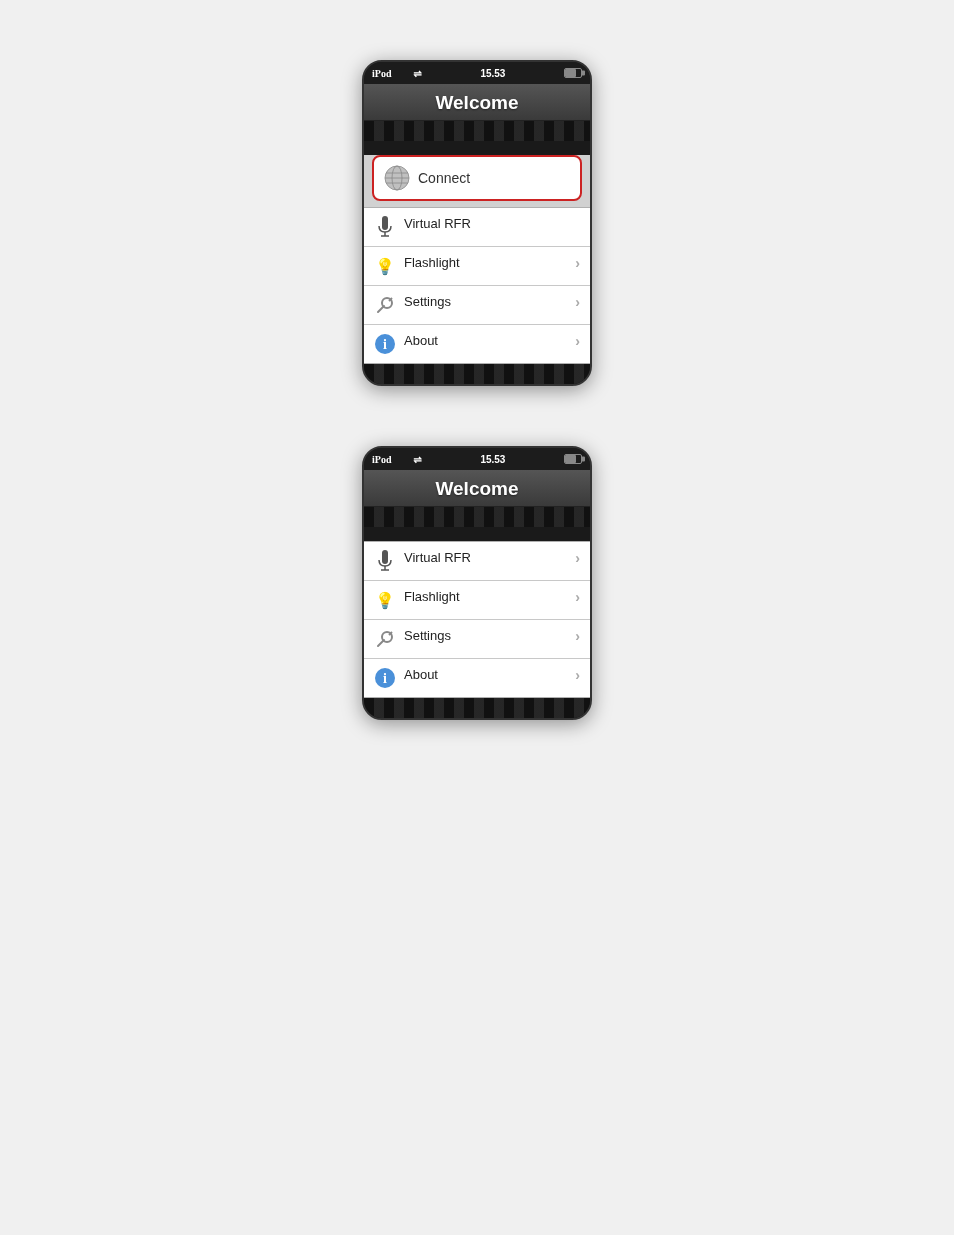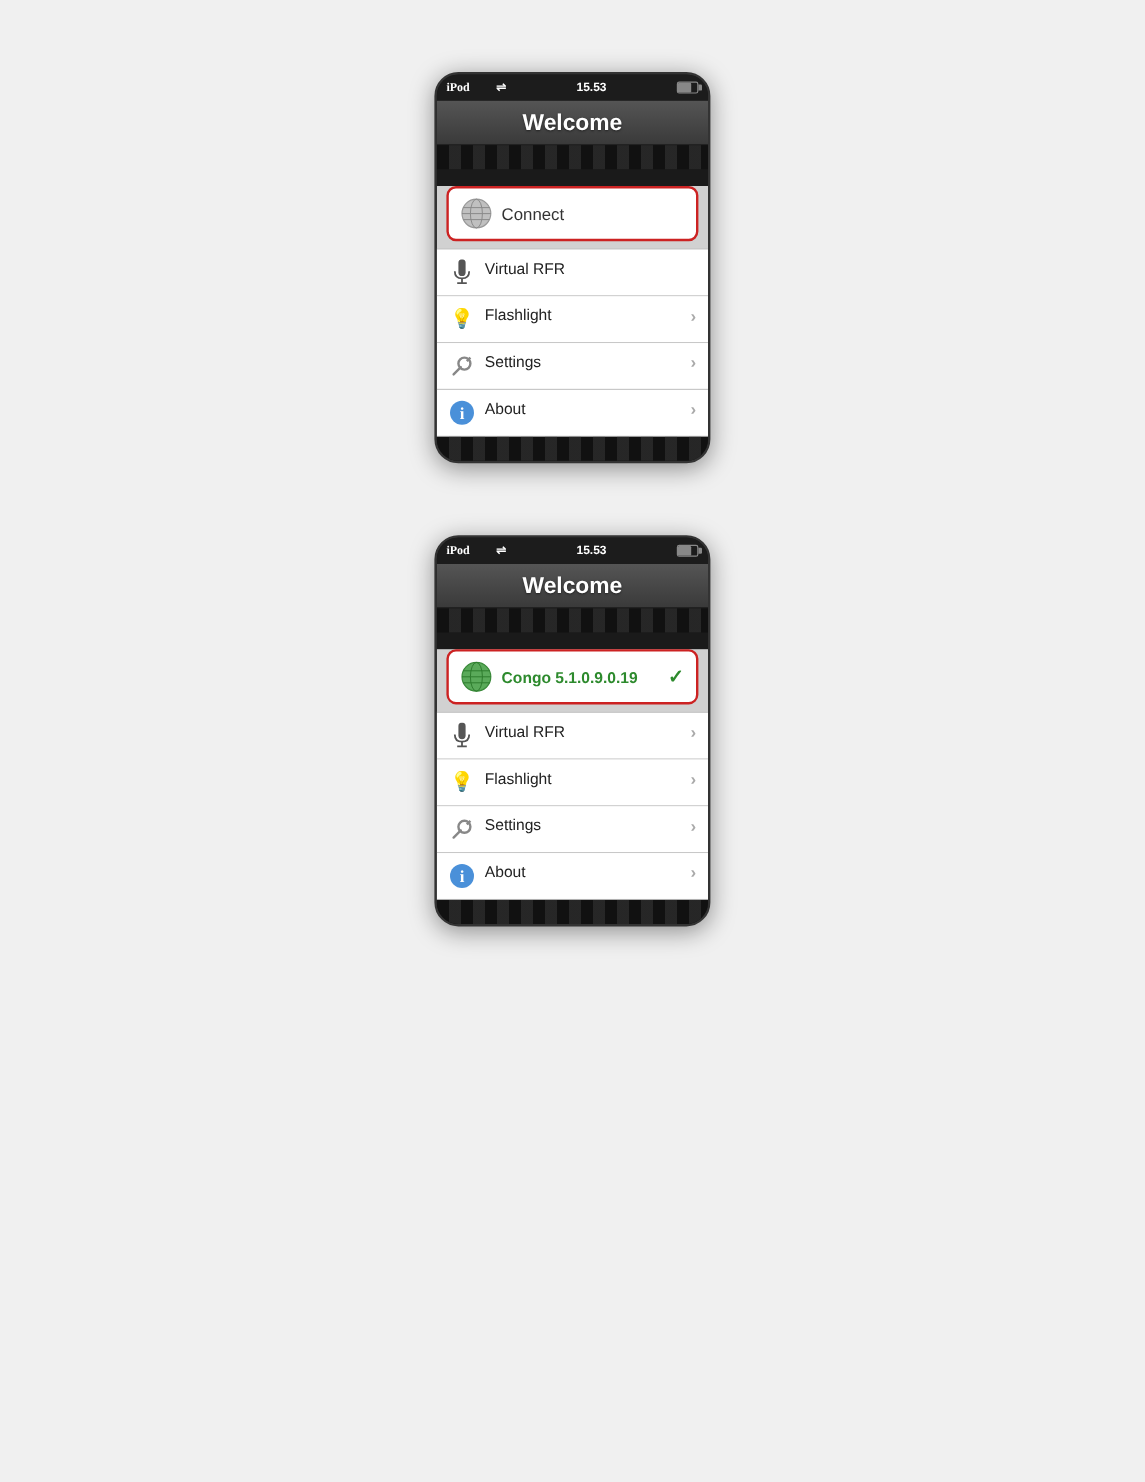--- a/index.html
+++ b/index.html
@@ -309,33 +309,20 @@
   </div>
 
   <div class="nav-bar">
     <span class="nav-title">Welcome</span>
   </div>
 
   <div class="stripe-area"></div>
 
   <div class="content">
 
-    <div class="connect-row">
-      <div class="connect-icon">
-        <svg viewBox="0 0 26 26" xmlns="http://www.w3.org/2000/svg">
-          <circle cx="13" cy="13" r="12" fill="#5aaa5a" stroke="#3a8a3a" stroke-width="1"></circle>
-          <ellipse cx="13" cy="13" rx="5" ry="12" fill="none" stroke="#2d7a2d" stroke-width="0.8"></ellipse>
-          <line x1="1" y1="13" x2="25" y2="13" stroke="#2d7a2d" stroke-width="0.8"></line>
-          <line x1="2" y1="8" x2="24" y2="8" stroke="#2d7a2d" stroke-width="0.8"></line>
-          <line x1="2" y1="18" x2="24" y2="18" stroke="#2d7a2d" stroke-width="0.8"></line>
-        </svg>
-      </div>
-      <span class="connected-label">Congo 5.1.0.9.0.19</span>
-      <span class="checkmark">✓</span>
-    </div>
 
     <div class="list-group">
 
       <div class="list-item">
         <div class="list-item-icon">
           <svg width="16" height="22" viewBox="0 0 16 22">
             <rect x="5" y="0" width="6" height="14" rx="3" fill="#555"></rect>
             <path d="M2 10 Q2 16 8 16 Q14 16 14 10" fill="none" stroke="#555" stroke-width="1.5"></path>
             <line x1="8" y1="16" x2="8" y2="20" stroke="#555" stroke-width="1.5"></line>
             <line x1="4" y1="20" x2="12" y2="20" stroke="#555" stroke-width="1.5"></line>

